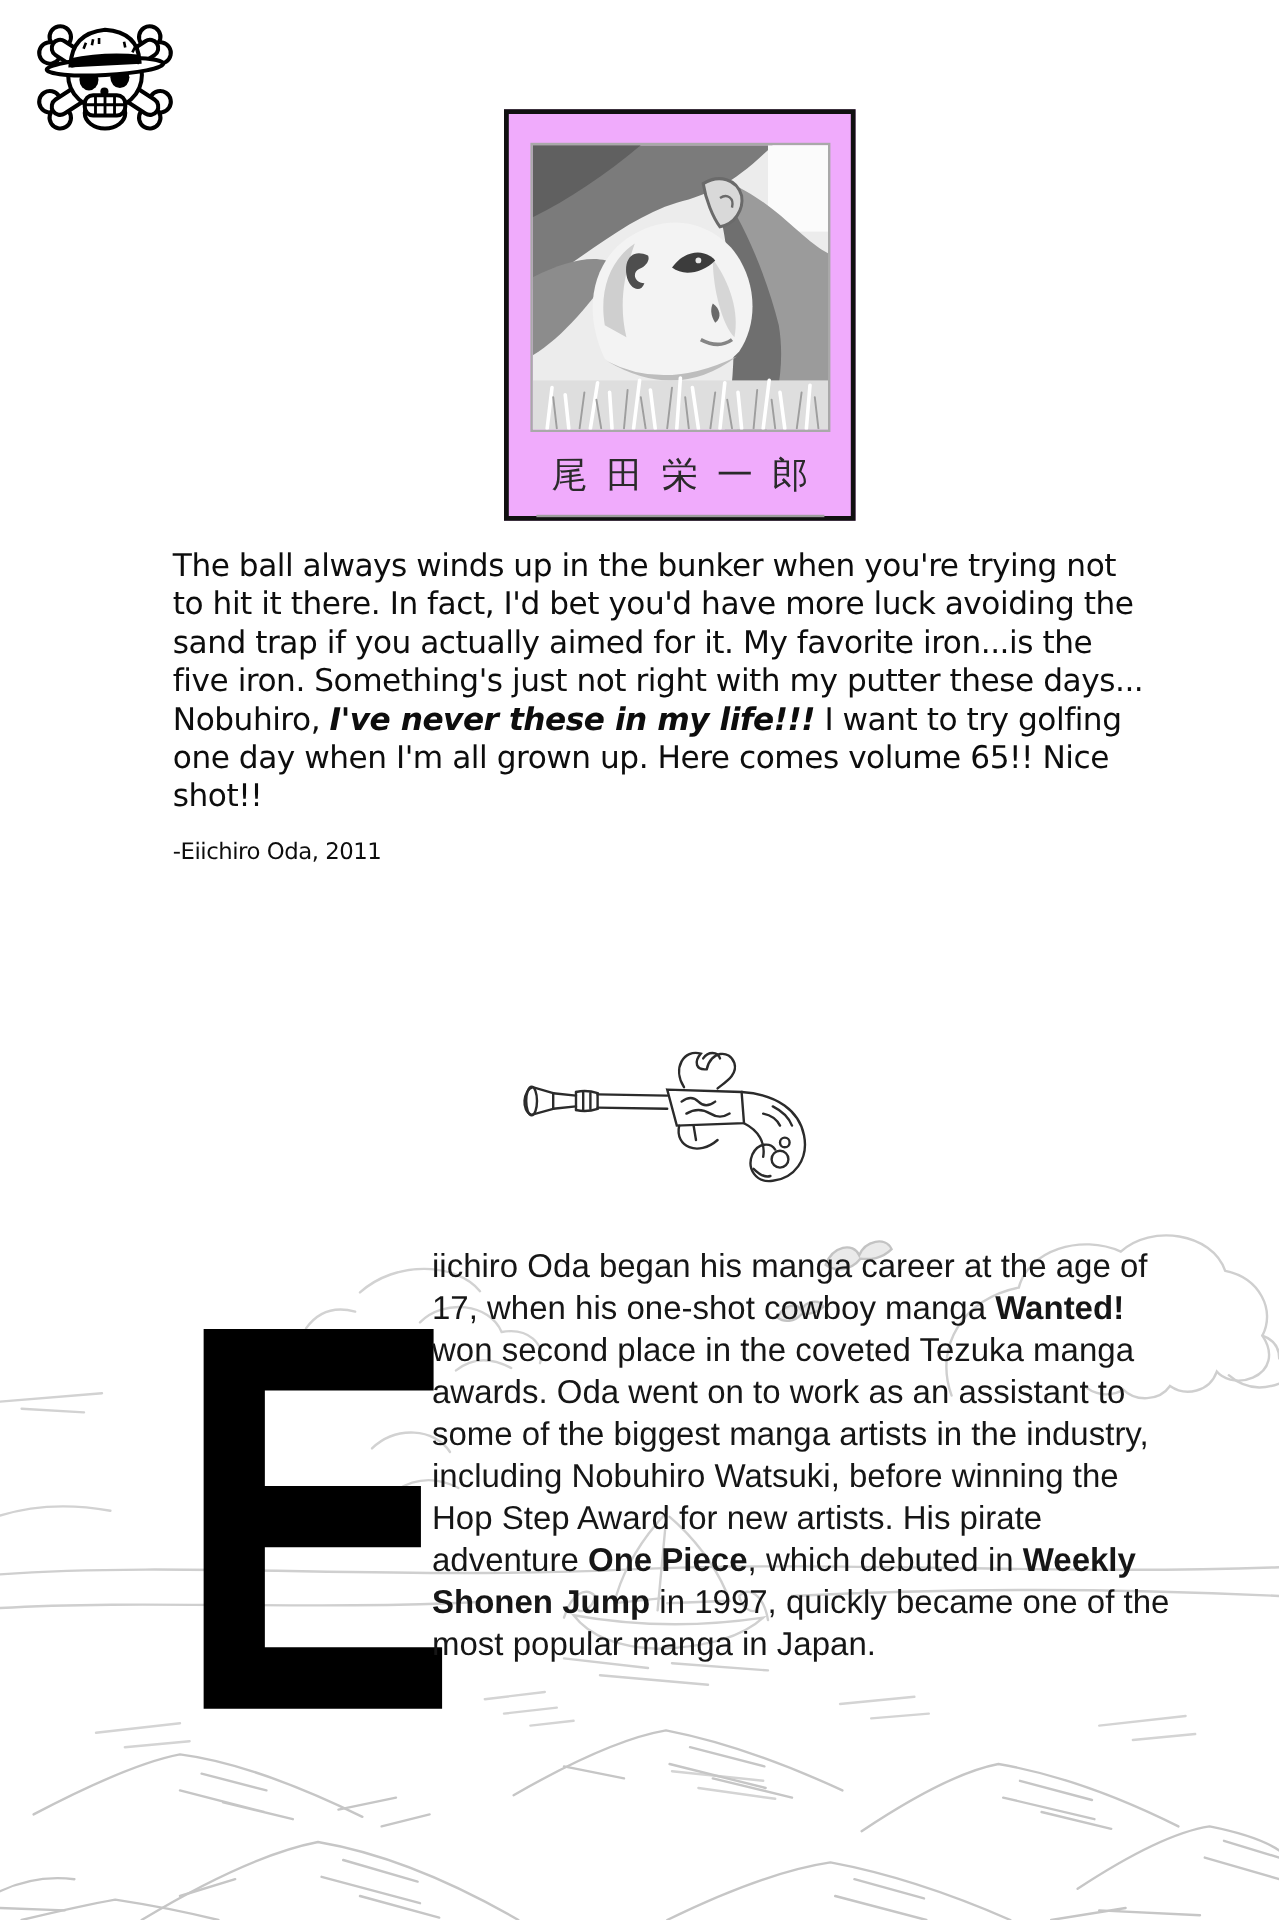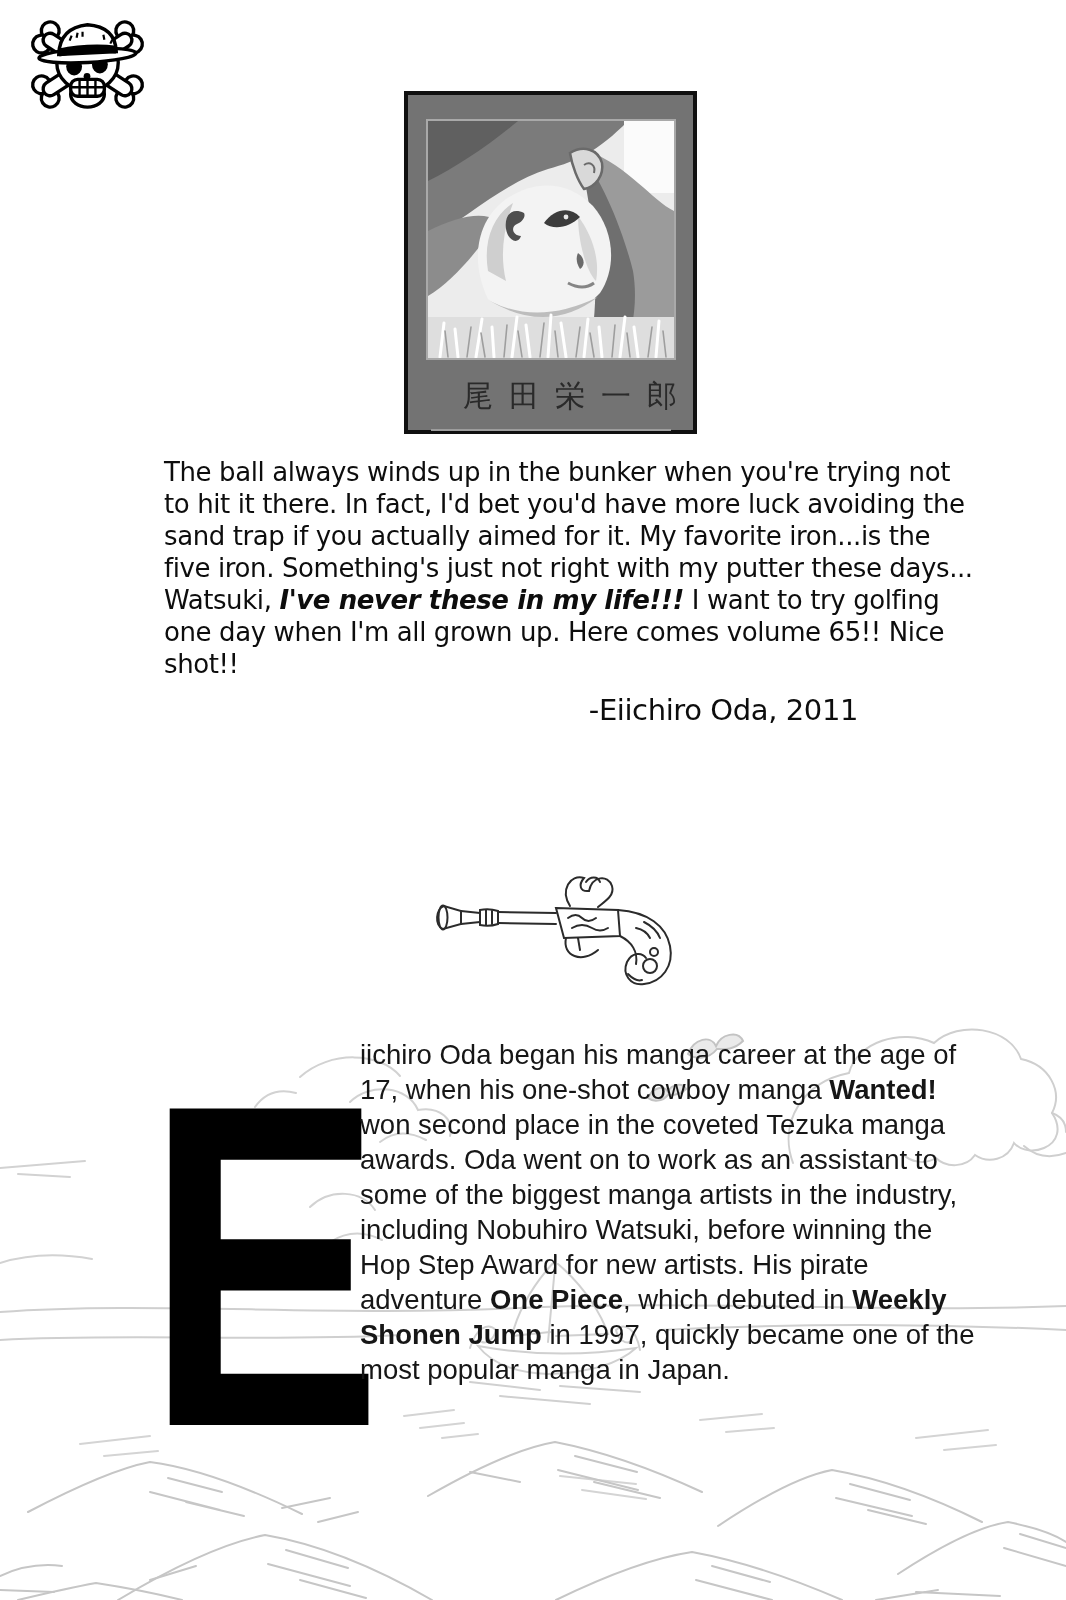--- a/index.html
+++ b/index.html
@@ -7,34 +7,34 @@
        font-family:"Liberation Sans",sans-serif;}
   .abs{position:absolute;}
 
   
   #bg-sketch{left:0;top:0;z-index:0;}
 
   
   #logo{left:26px;top:2px;width:124px;height:116px;z-index:2;}
 
   
-  #portrait-frame{left:404px;top:91px;width:293px;height:343px;border:4px solid #101010;
-    box-sizing:border-box;background:#737373;z-index:2;text-align:right;}
+  #portrait-frame{left:420px;top:91px;width:293px;height:343px;border:4px solid #101010;
+    box-sizing:border-box;background:#f0abfc;z-index:2;text-align:center;}
   #portrait-img{margin:24px auto 0 auto;width:246px;height:237px;border:2px solid #a9a9a9;
     display:block;overflow:hidden;}
   #portrait-name{margin-top:16px;font-size:30px;color:#2a2a2a;letter-spacing:16px;
     padding-left:16px;font-family:"DejaVu Sans","Liberation Sans",sans-serif;}
   #portrait-rule{width:240px;height:2px;background:#9d9d9d;margin:12px auto 0 auto;}
 
   
-  #author-note{left:164px;top:456px;width:812px;z-index:2;color:#0d0d0d;
+  #author-note{left:144px;top:456px;width:812px;z-index:2;color:#0d0d0d;
     font-family:"DejaVu Sans",sans-serif;font-size:26px;line-height:32px;letter-spacing:-0.4px;}
   #author-note p{margin:0;}
   #author-note .em{font-weight:bold;font-style:italic;}
-  #note-signature{margin-top:14px;text-align:right;padding-right:118px;font-size:29px;}
+  #note-signature{margin-top:14px;padding-right:118px;font-size:19px;}
 
   
   #pistol{left:428px;top:858px;width:252px;height:138px;z-index:2;}
 
   
   #bio-dropcap{left:146px;top:1097px;width:200px;height:337px;z-index:2;
     font-family:"Liberation Sans",sans-serif;font-weight:bold;font-size:460px;
     line-height:337px;color:#000;transform:scaleX(0.77);transform-origin:left top;
     white-space:nowrap;}
   #bio-text{left:360px;top:1009px;width:618px;z-index:2;color:#161616;
@@ -177,21 +177,21 @@
     <g stroke="#9e9e9e" stroke-width="1.6" stroke-linecap="round">
       <path d="M20,236 l-3,-26 M39,236 l4,-30 M57,236 l-4,-24 M76,236 l3,-32 M94,236 l-4,-26 M112,236 l4,-34 M130,236 l-3,-26 M148,236 l4,-30 M166,236 l-4,-24 M184,236 l3,-32 M202,236 l-3,-24 M220,236 l4,-30 M238,236 l-3,-26"></path>
     </g>
   </svg>
   <div id="portrait-name">尾田栄一郎</div>
   <div id="portrait-rule"></div>
 </div>
 
 <div id="author-note" class="abs">
   <p><span>The ball always winds up in the bunker when you're trying not to hit it there. In fact, I'd bet you'd have more luck avoiding the sand trap if you actually aimed for it. My favorite iron...is the five iron. Something's just not right with my putter these days...</span></p>
-  <p><span>Watsuki, </span><span class="em">I've never these in my life!!!</span><span> I want to try golfing one day when I'm all grown up. Here comes volume 65!! Nice shot!!</span></p>
+  <p><span>Nobuhiro, </span><span class="em">I've never these in my life!!!</span><span> I want to try golfing one day when I'm all grown up. Here comes volume 65!! Nice shot!!</span></p>
   <div id="note-signature">-Eiichiro Oda, 2011</div>
 </div>
 
 <div id="pistol" class="abs">
   <svg width="252" height="138" viewBox="0 0 252 138" fill="none" stroke="#2b2b2b" stroke-width="2" stroke-linecap="round">
     <path d="M16,48 C8,50 6,68 15,71 L33,66 L33,53 Z" fill="#fff"></path>
     <ellipse cx="15" cy="59.5" rx="4.5" ry="12"></ellipse>
     <path d="M33,53 L52,55 M33,66 L52,64"></path>
     <path d="M52,52 V67 M58,52 V67 M64,53 V66 M70,53 V66"></path>
     <path d="M52,52 Q61,50 70,53 M52,67 Q61,69 70,66"></path>

